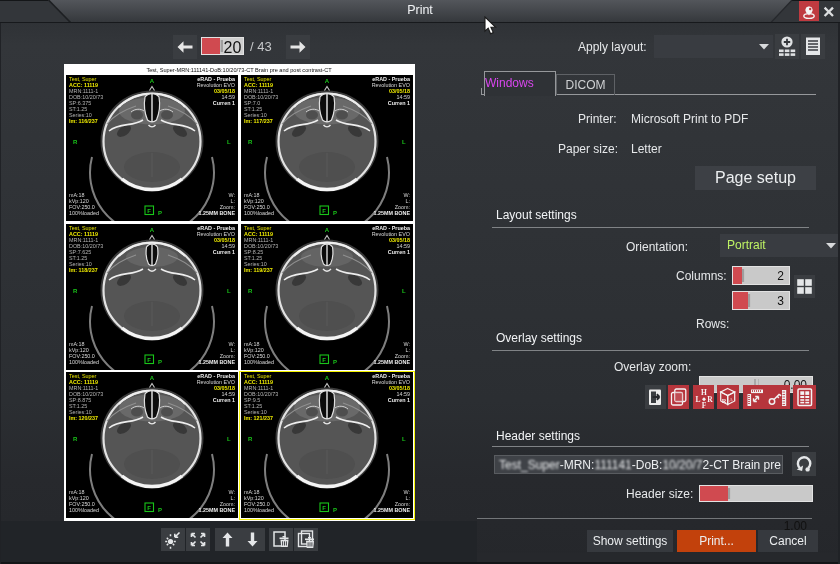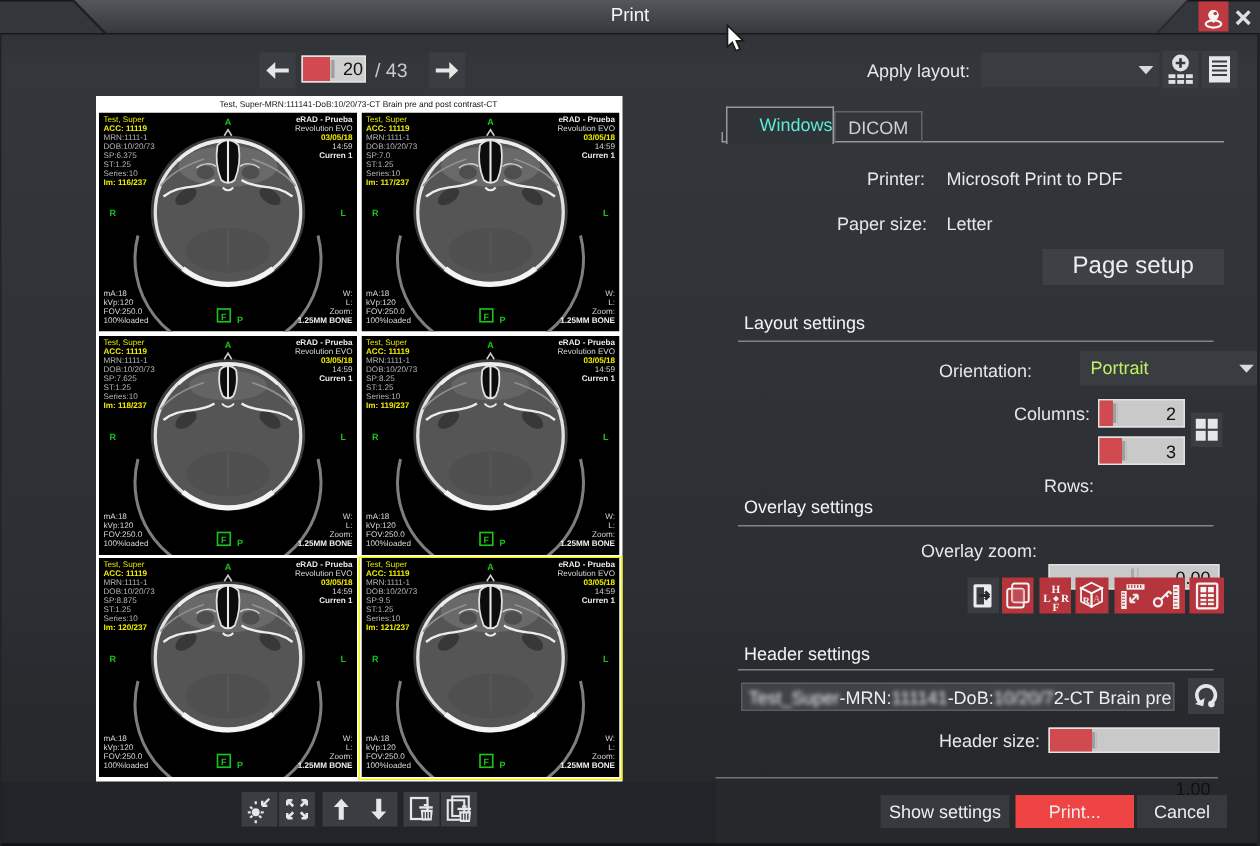--- a/index.html
+++ b/index.html
@@ -36,21 +36,21 @@
  <path d="M1.6 1.6 L10 10 M10 1.6 L1.6 10" stroke="#dcdee0" stroke-width="2.3"></path>
 </svg>
 
 <div class="btn" style="left:173px;top:35px;width:24px;height:24px;">
 <svg width="24" height="24">
       <path d="M4.5 12 L10.5 6.3 L10.5 10.6 L19.5 10.6 L19.5 13.4 L10.5 13.4 L10.5 17.7 Z" fill="#e6e6e6"></path>
     </svg></div>
 <div class="abs" style="left:201px;top:37px;width:41px;height:16px;border:1px solid #e2e2e2;background:#cfcfcf;">
   <div class="abs red" style="left:0;top:0;width:18px;height:16px;"></div>
   <div class="abs" style="left:18px;top:2px;width:2px;height:12px;background:#9e9e9e;border-left:1px solid #bdbdbd;"></div>
-  <div class="abs" style="left:21px;top:1px;width:19px;text-align:right;color:#111;font-size:12px;">20</div>
+  <div class="abs" style="left:21px;top:1px;width:19px;text-align:center;color:#111;font-size:16px;">20</div>
 </div>
 <div class="lbl" style="left:250px;top:40px;color:#c6c8ca;font-size:13px;">/ 43</div>
 <div class="btn" style="left:286px;top:35px;width:24px;height:24px;">
 <svg width="24" height="24">
       <path d="M19.5 12 L13.5 6.3 L13.5 10.6 L4.5 10.6 L4.5 13.4 L13.5 13.4 L13.5 17.7 Z" fill="#e6e6e6"></path>
     </svg></div>
 
 <div class="lbl" style="left:578px;top:40px;">Apply layout:</div>
 <div class="abs" style="left:654px;top:35px;width:119px;height:23px;background:#393c41;color:#e8eaec;font-size:12px;">
   <svg class="abs" style="right:4px;top:9px;" width="10" height="6">
@@ -69,21 +69,21 @@
  <path d="M12 4.8 L12 11.2 M8.8 8 L15.2 8" stroke="#34373b" stroke-width="1.8"></path>
 </svg></div>
 <div class="btn" style="left:801px;top:34px;width:24px;height:25px;">
 <svg width="24" height="25" viewBox="0 0 24 25">
  <rect x="5" y="3.5" width="14" height="17.5" fill="#e4e6e8"></rect>
  <path d="M7 7 L17 7 M7 10 L17 10 M7 13 L17 13 M7 16 L17 16" stroke="#3a3d41" stroke-width="1.4"></path>
 </svg></div>
 
 <div class="abs" style="left:481px;top:94px;width:335px;height:1px;background:#96989b;"></div>
 <div class="abs" style="left:481px;top:88px;width:1px;height:6px;background:#96989b;"></div>
-<div class="abs" style="left:484px;top:71px;width:70px;height:24px;background:#2f3236;border:1px solid #96989b;border-bottom:none;color:#5eead4;font-size:12px;text-align:right;line-height:23px;">Windows</div>
+<div class="abs" style="left:484px;top:71px;width:70px;height:24px;background:#2f3236;border:1px solid #96989b;border-bottom:none;color:#d946ef;font-size:12px;text-align:left;line-height:23px;">Windows</div>
 <div class="abs" style="left:556px;top:74px;width:57px;height:20px;border:1px solid #5f6266;border-bottom:none;color:#cfd1d3;font-size:12px;text-align:center;line-height:20px;">DICOM</div>
 
 <div class="lbl" style="left:578px;top:112px;">Printer:</div>
 <div class="lbl" style="left:631px;top:112px;">Microsoft Print to PDF</div>
 <div class="lbl" style="left:558px;top:142px;">Paper size:</div>
 <div class="lbl" style="left:631px;top:142px;">Letter</div>
 <div class="btn" style="left:695px;top:166px;width:121px;height:24px;font-size:16px;text-align:center;line-height:24px;background:#3d4045;">Page setup</div>
 
 <div class="lbl bold" style="left:496px;top:208px;color:#f2f4f6;">Layout settings</div>
 <div class="secline" style="left:492px;top:227px;width:317px;"></div>
@@ -195,21 +195,21 @@
 </svg></div>
 <div class="lbl" style="left:626px;top:487px;">Header size:</div>
 <div class="abs" style="left:699px;top:485px;width:112px;height:15px;border:1px solid #e2e2e2;background:#c9c9c9;">
   <div class="abs red" style="left:0;top:0;width:28px;height:15px;"></div>
   <div class="abs" style="left:28px;top:2px;width:2px;height:11px;background:#9e9e9e;border-right:1px solid #c4c4c4;"></div>
   <div class="abs" style="right:5px;top:1px;color:#111;font-size:12px;margin-top:32px;">1.00</div>
 </div>
 
 <div class="abs" style="left:477px;top:518px;width:335px;height:1px;background:#737679;"></div>
 <div class="btn" style="left:587px;top:530px;width:86px;height:22px;font-size:12px;text-align:center;line-height:22px;background:#36393e;">Show settings</div>
-<div class="btn" style="left:677px;top:530px;width:79px;height:22px;font-size:12px;text-align:center;line-height:22px;background:#ef4444;">Print...</div>
+<div class="btn" style="left:677px;top:530px;width:79px;height:22px;font-size:12px;text-align:center;line-height:22px;background:#c2410c;">Print...</div>
 <div class="btn" style="left:758px;top:530px;width:60px;height:22px;font-size:12px;text-align:center;line-height:22px;background:#36393e;">Cancel</div>
 
 <div class="abs" style="left:0;top:521px;width:477px;height:41px;background:#212428;"></div>
 <div class="abs" style="left:477px;top:553px;width:363px;height:9px;background:#26282c;"></div>
 <div class="abs" style="left:0;top:562px;width:840px;height:2px;background:#131517;"></div>
 <div class="abs" style="left:0;top:23px;width:1px;height:541px;background:#202226;"></div>
 <div class="abs" style="left:838px;top:23px;width:2px;height:541px;background:#202226;"></div>
 
 <div class="btn" style="left:161px;top:528px;width:24px;height:23px;">
 <svg width="24" height="23" viewBox="0 0 24 23">

